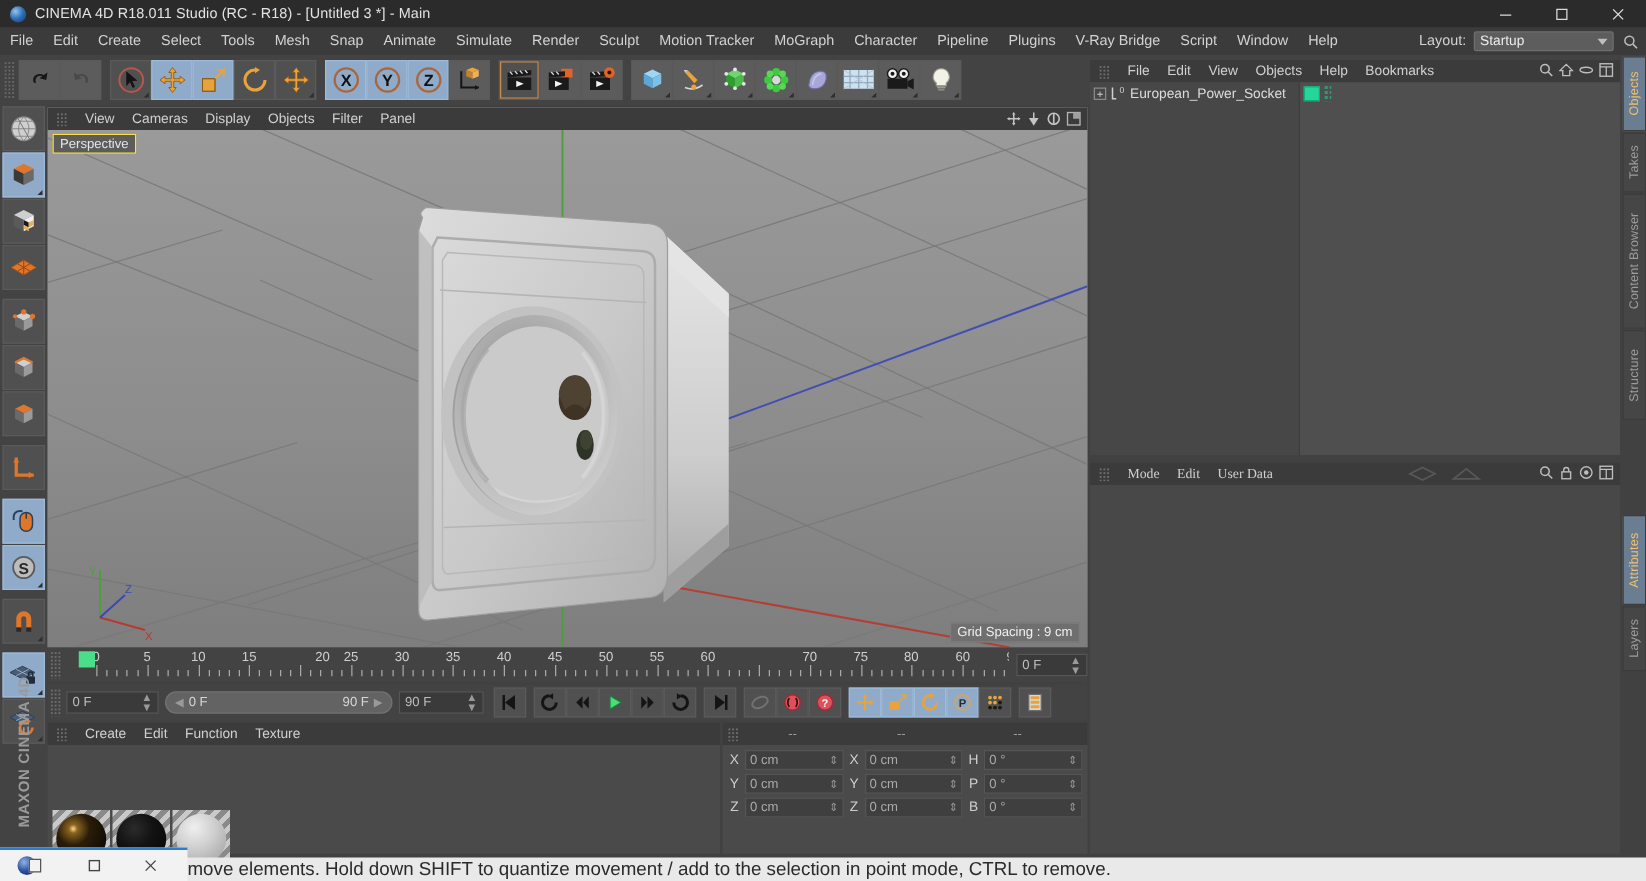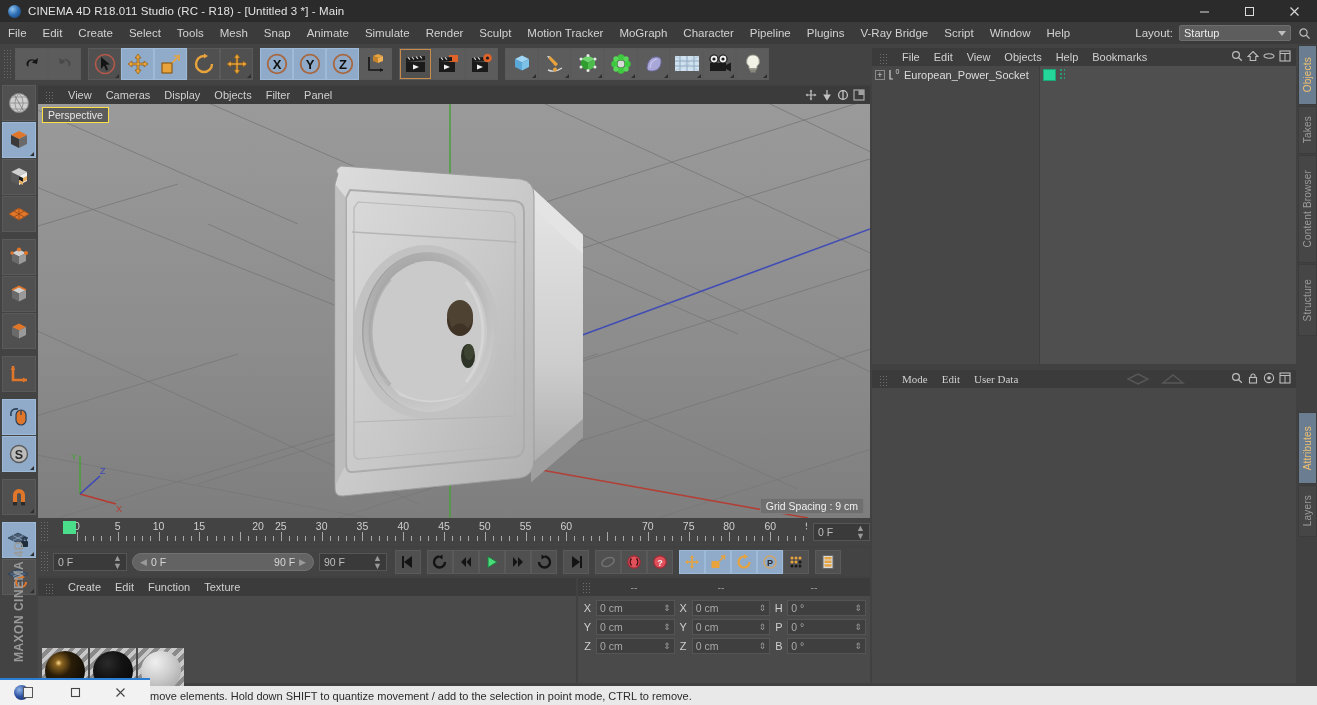--- a/index.html
+++ b/index.html
@@ -297,21 +297,21 @@
     white-space: nowrap; letter-spacing: .2px;
   }
   .vtab.active { background: #6b7d91; color: #f0c070; }
 
   
   .statusbar {
     position: absolute; left: 0; top: 686px; width: 1317px; height: 19px;
     background: #e9e9e9; display: flex; align-items: center;
   }
   .status-text {
-    font-size: 11px; color: #2a2a2a; margin-left: 150px; white-space: nowrap;
+    font-size: 15px; color: #2a2a2a; margin-left: 150px; white-space: nowrap;
   }
   
   .taskbar-ov {
     position: absolute; left: 0; top: 678px; width: 150px; height: 27px;
     background: #f2f2f2; border-top: 2px solid #2b7cd3;
     display: flex; align-items: center; z-index: 30;
   }
   .tb-icon {
     width: 15px; height: 15px; margin-left: 14px; border-radius: 50%;
     background: radial-gradient(circle at 35% 32%, #8fb4e8 0%, #2b4f9e 50%, #16265c 100%);

